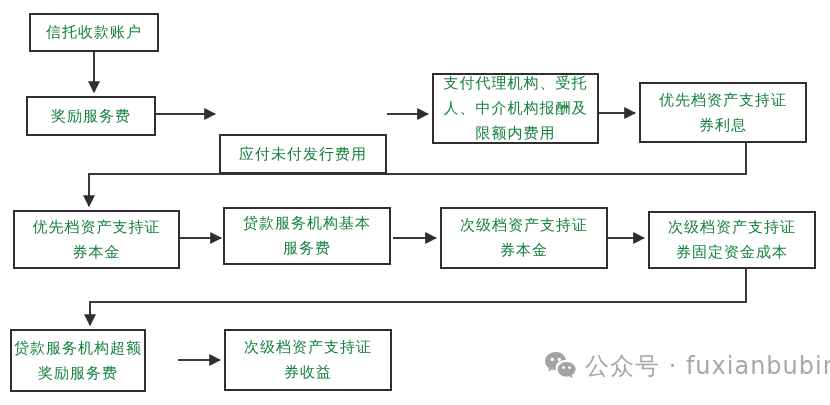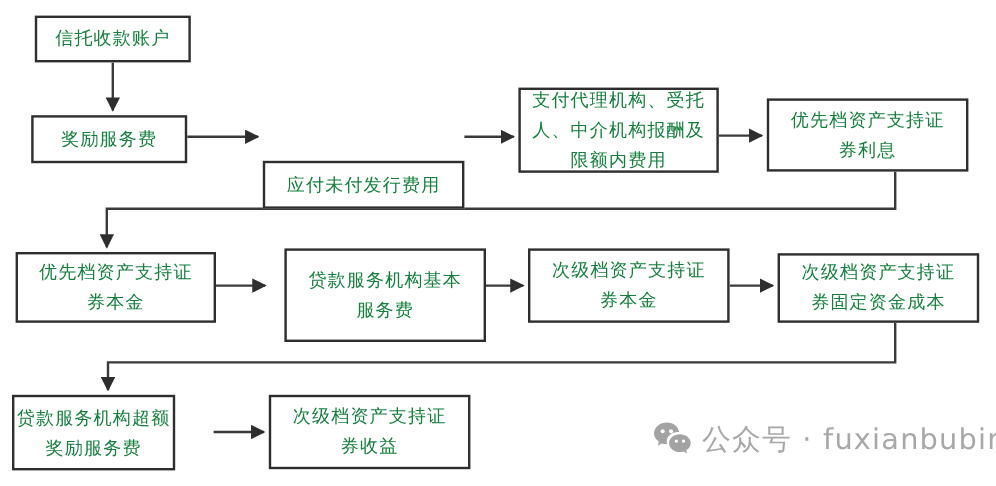--- a/index.html
+++ b/index.html
@@ -36,21 +36,21 @@
     line-height: 25px;
     white-space: pre-line;
     letter-spacing: 1px;
   }
   .b1  { left: 29px;  top: 13px;  width: 130px; height: 39px; }
   .b2  { left: 26px;  top: 96px;  width: 130px; height: 40px; }
   .b3  { left: 219px; top: 94px;  width: 168px; height: 40px; margin-top: 40px; }
   .b4  { left: 432px; top: 73px;  width: 167px; height: 71px; }
   .b5  { left: 639px; top: 82px;  width: 168px; height: 61px; }
   .b6  { left: 13px;  top: 210px; width: 167px; height: 59px; }
-  .b7  { left: 237px; top: 207px; width: 168px; height: 78px; }
+  .b7  { left: 223px; top: 207px; width: 168px; height: 58px; }
   .b8  { left: 440px; top: 207px; width: 168px; height: 62px; }
   .b9  { left: 648px; top: 211px; width: 168px; height: 58px; }
   .b10 { left: 10px;  top: 329px; width: 136px; height: 63px; }
   .b11 { left: 224px; top: 329px; width: 168px; height: 62px; }
   .watermark {
     position: absolute;
     left: 544px;
     top: 350px;
     display: flex;
     align-items: center;

